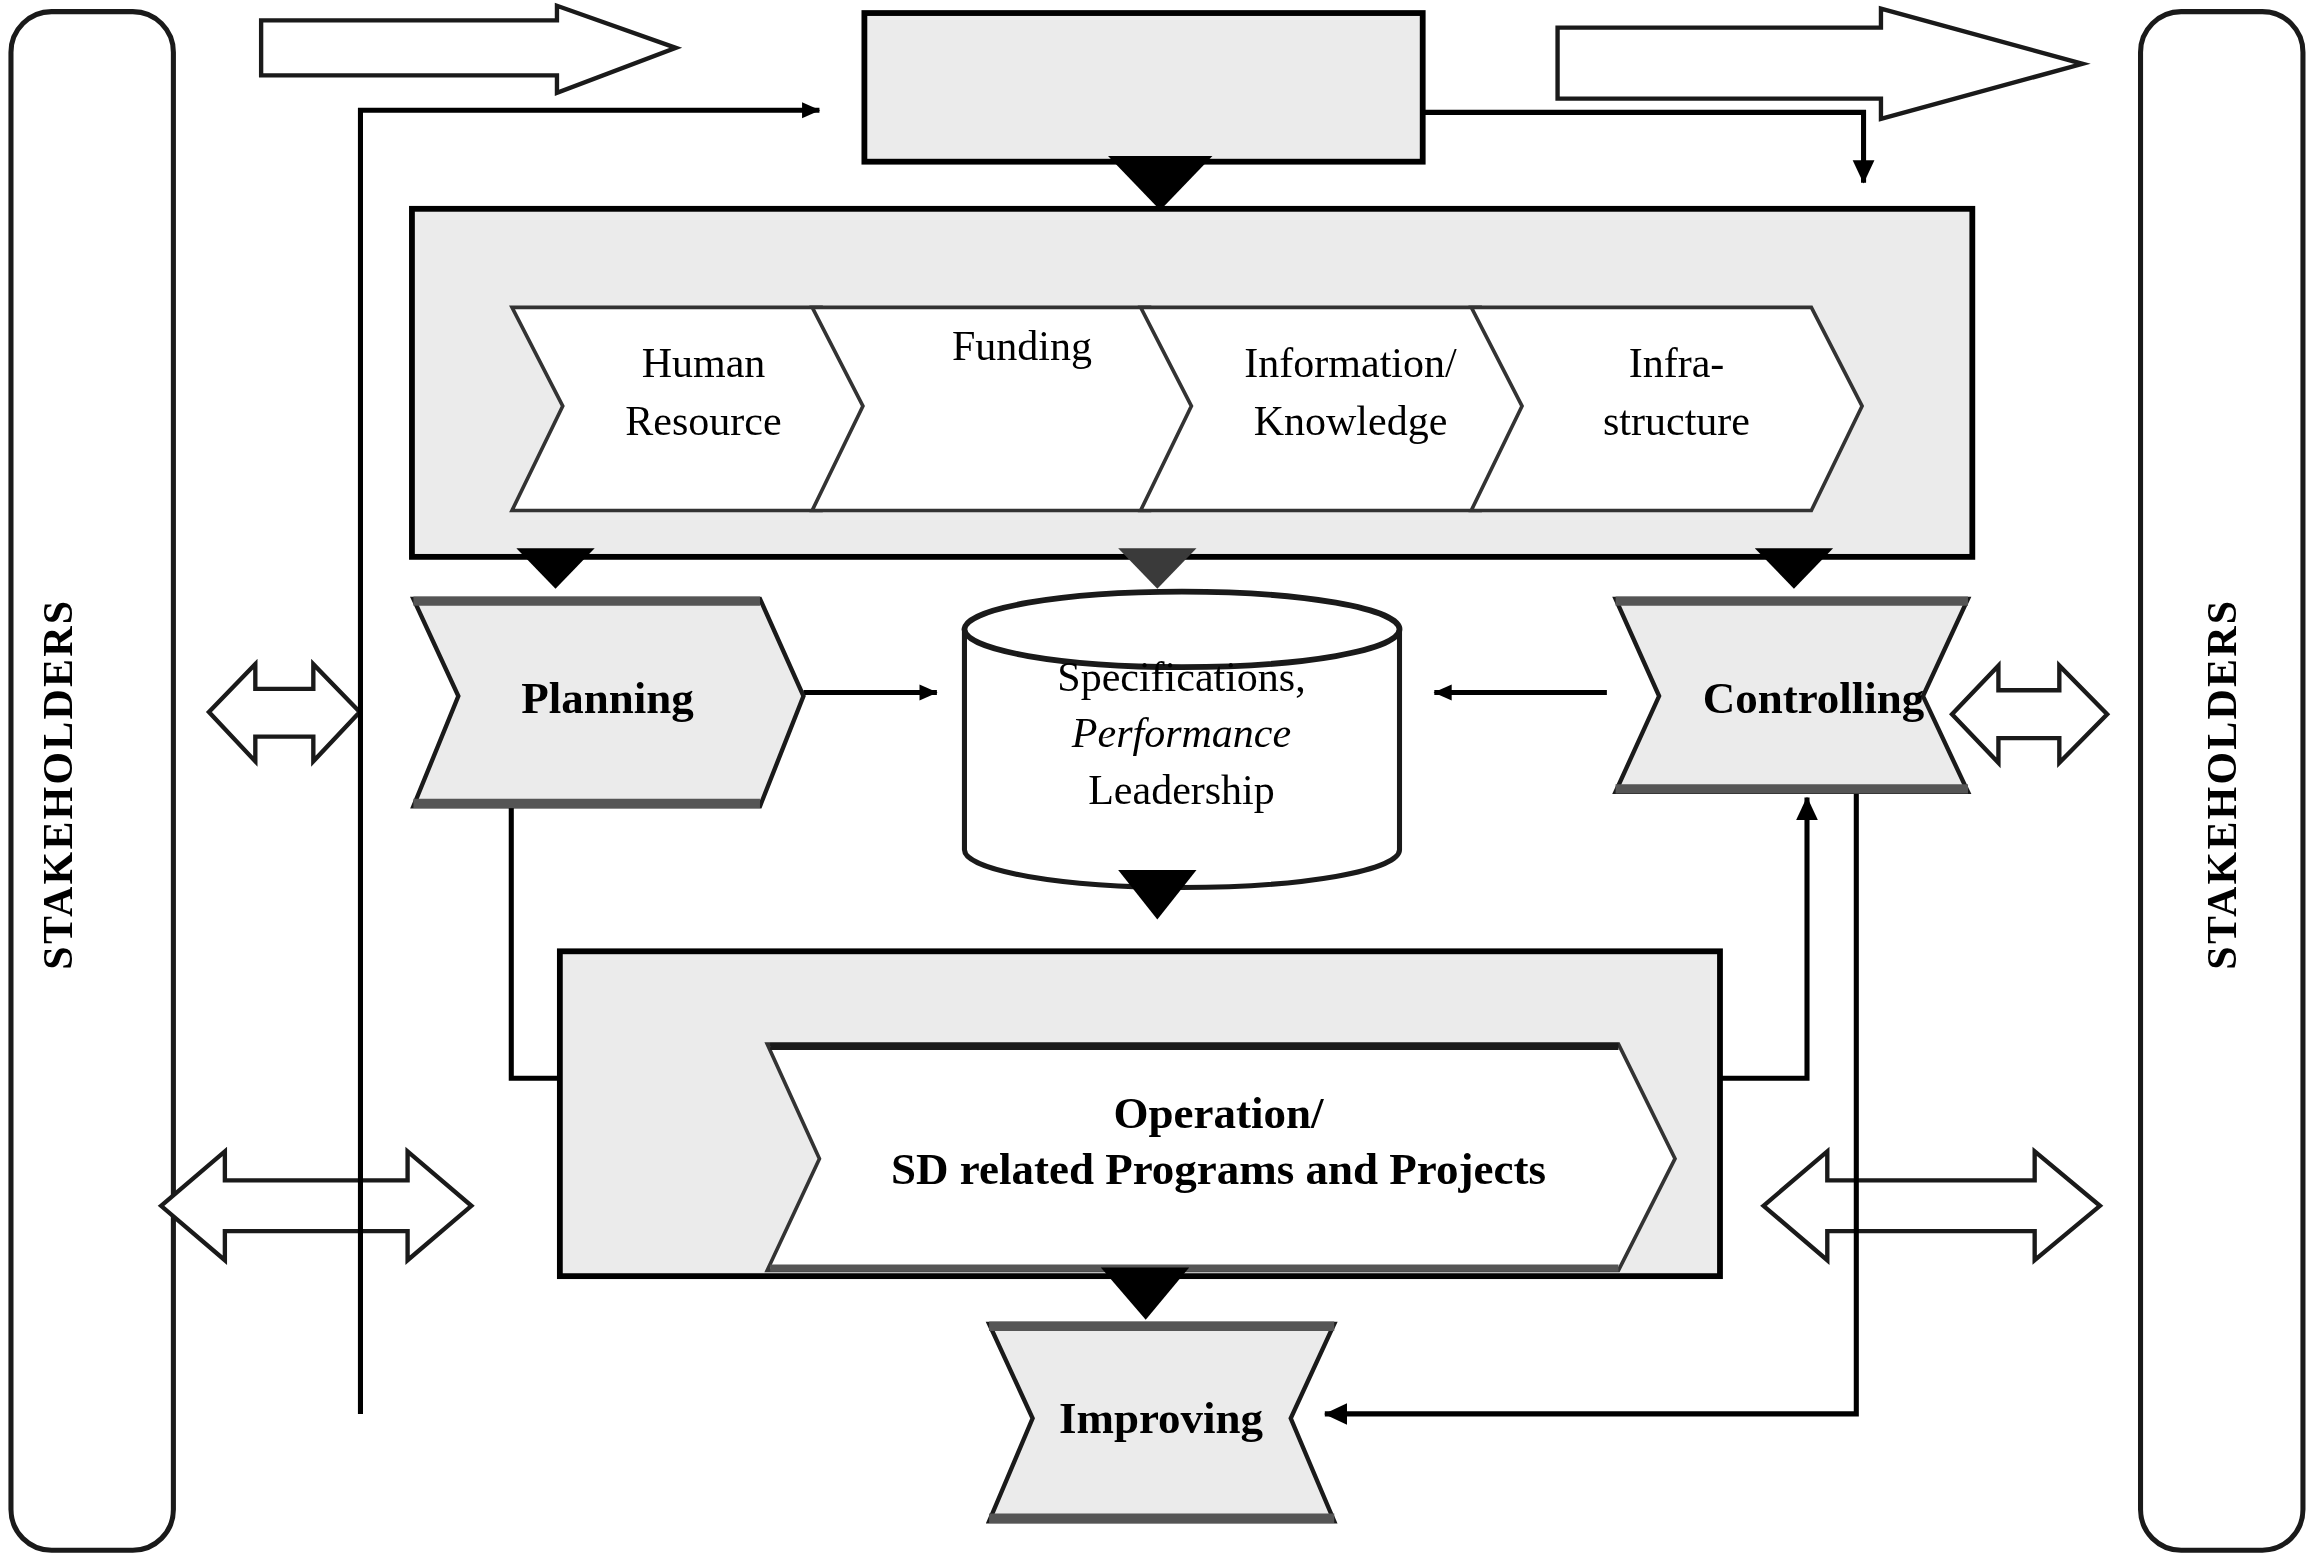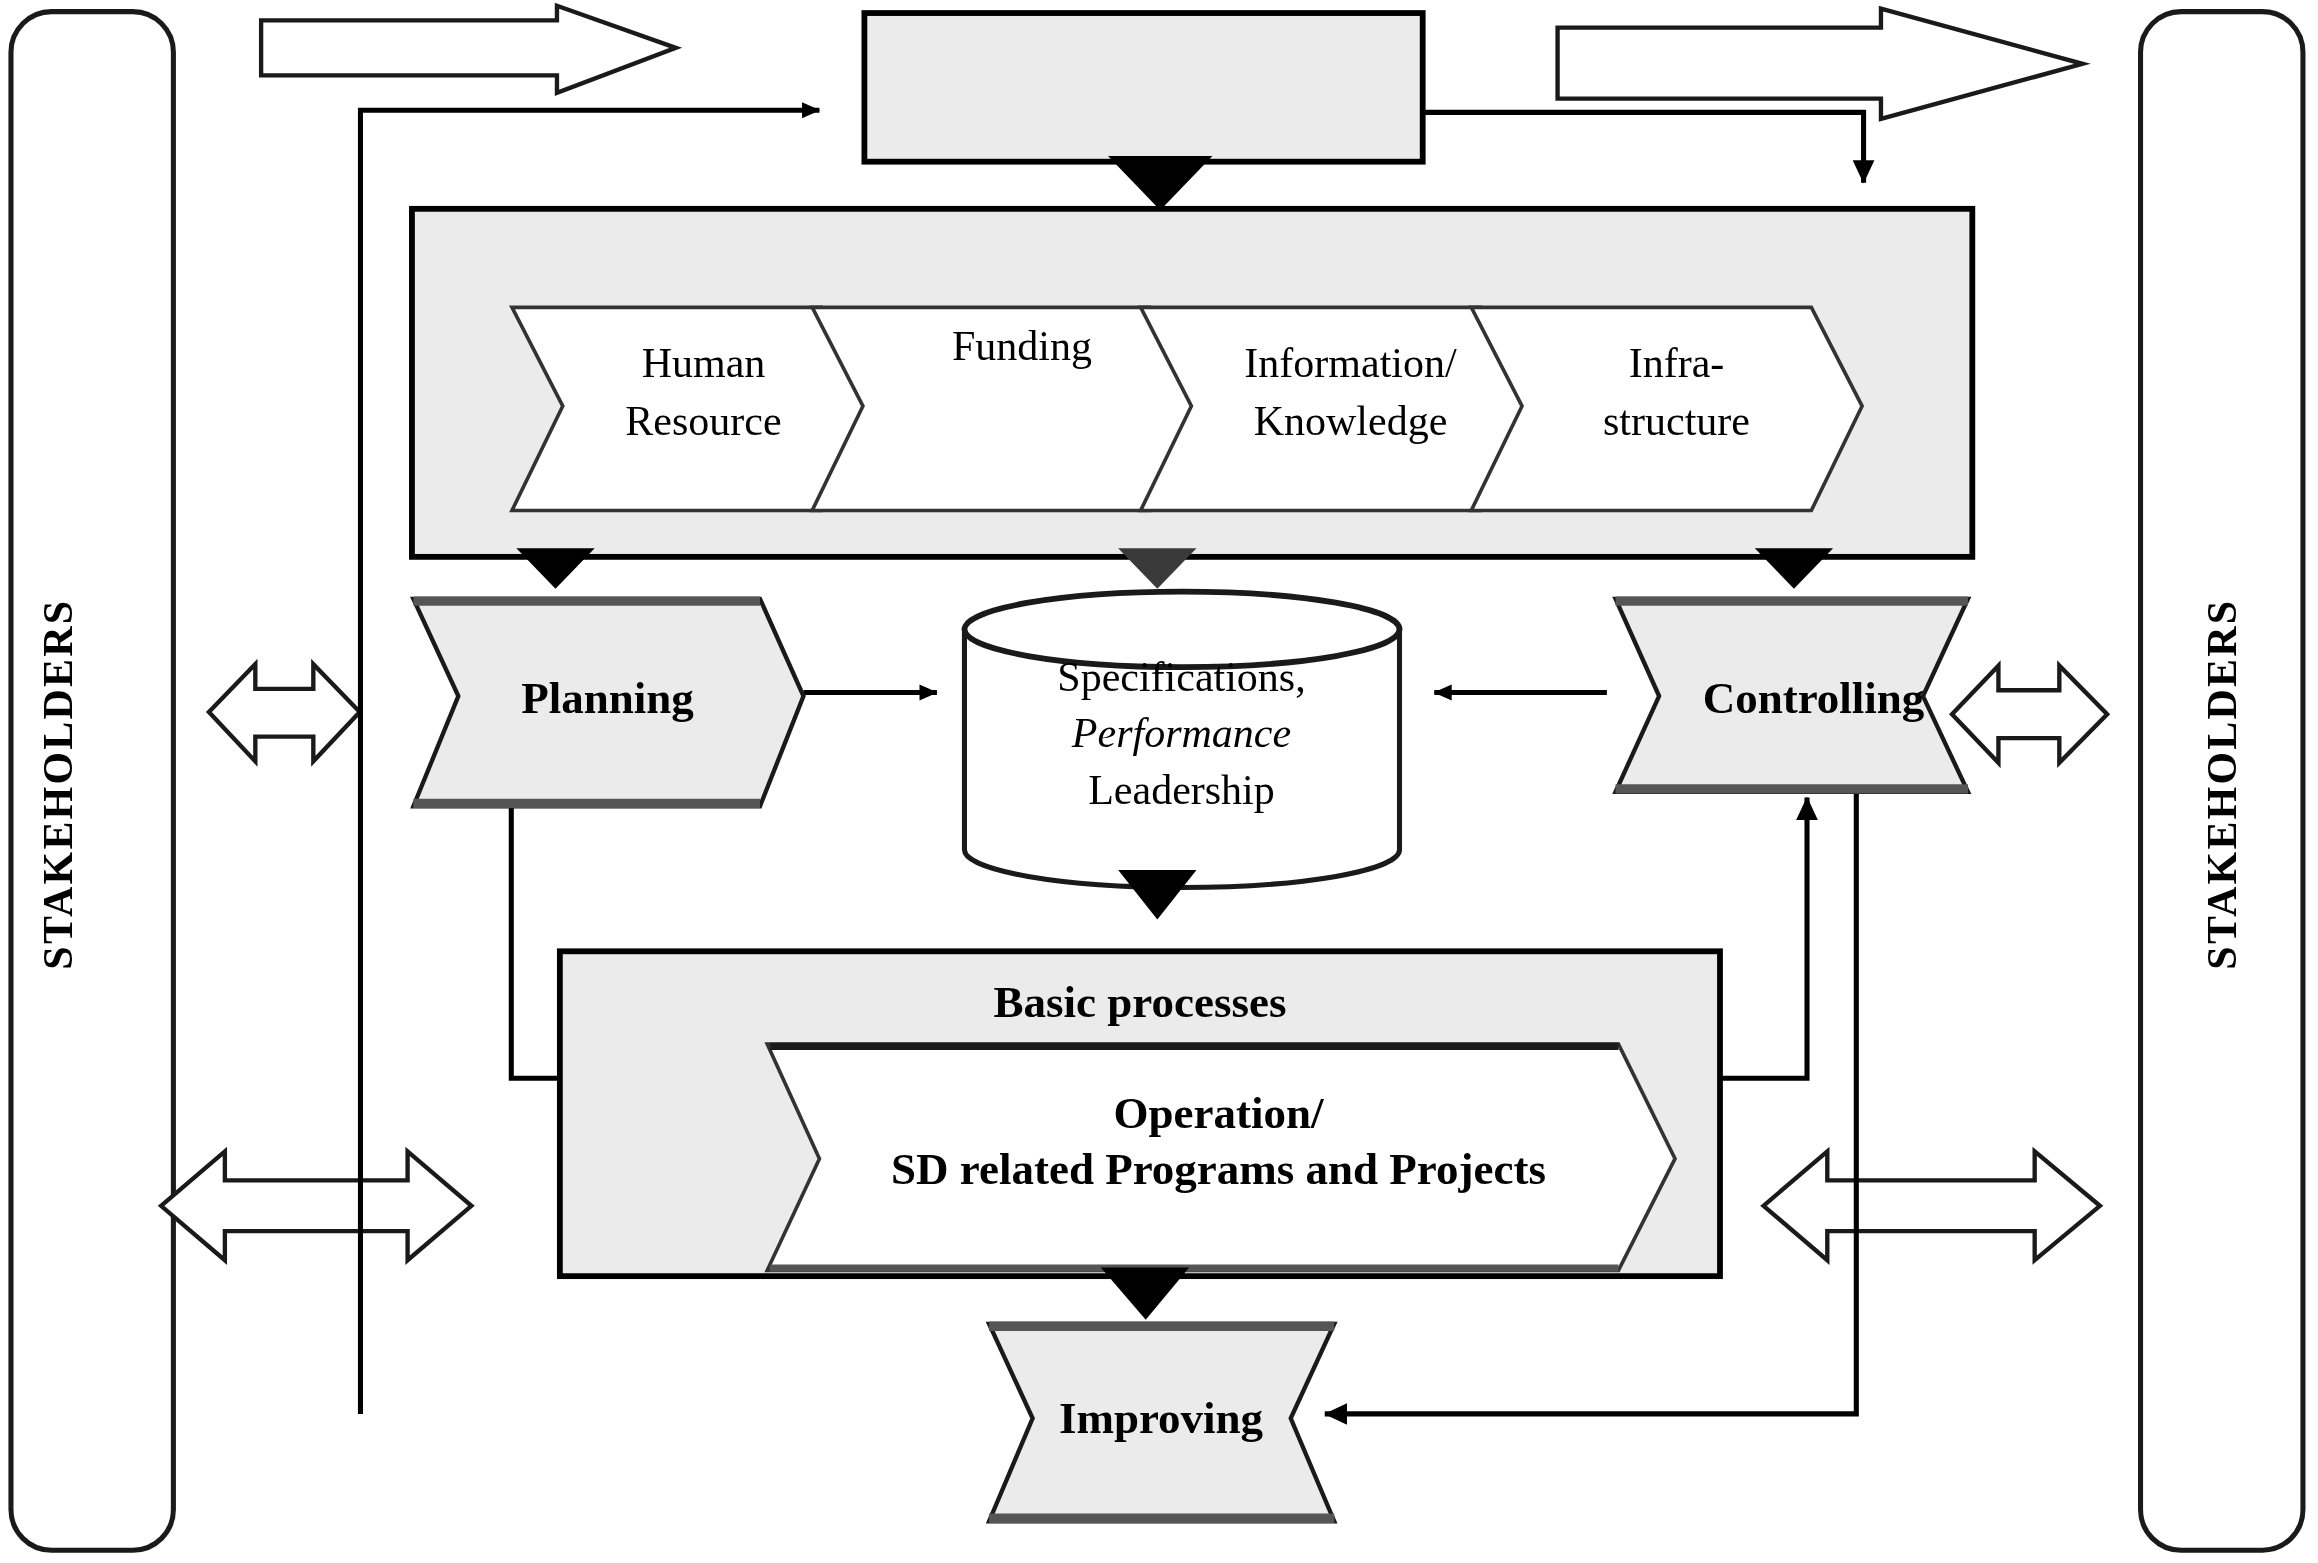--- a/index.html
+++ b/index.html
@@ -163,21 +163,20 @@
   <div class="lbl" style="left:1533px;top:397px;width:287px;font-size:42px;">structure</div>
 
   <div class="lbl bold" style="left:1660px;top:673px;width:307px;font-size:45px;">Controlling</div>
 
   <div class="lbl bold" style="left:455px;top:673px;width:305px;font-size:45px;">Planning</div>
 
   <div class="lbl" style="left:964px;top:653px;width:435px;font-size:42px;">Specifications,</div>
   <div class="lbl" style="left:964px;top:709px;width:435px;font-size:42px;font-style:italic;">Performance</div>
   <div class="lbl" style="left:964px;top:766px;width:435px;font-size:42px;">Leadership</div>
 
-  <div class="lbl bold" style="left:560px;top:977px;width:1160px;font-size:45px;">Basic processes</div>
 
   <div class="lbl bold" style="left:819px;top:1088px;width:799px;font-size:45px;">Operation/</div>
   <div class="lbl bold" style="left:819px;top:1144px;width:799px;font-size:45px;">SD related Programs and Projects</div>
 
   <div class="lbl bold" style="left:1032px;top:1393px;width:258px;font-size:45px;">Improving</div>
 
 </div>
 
 
 </body></html>

